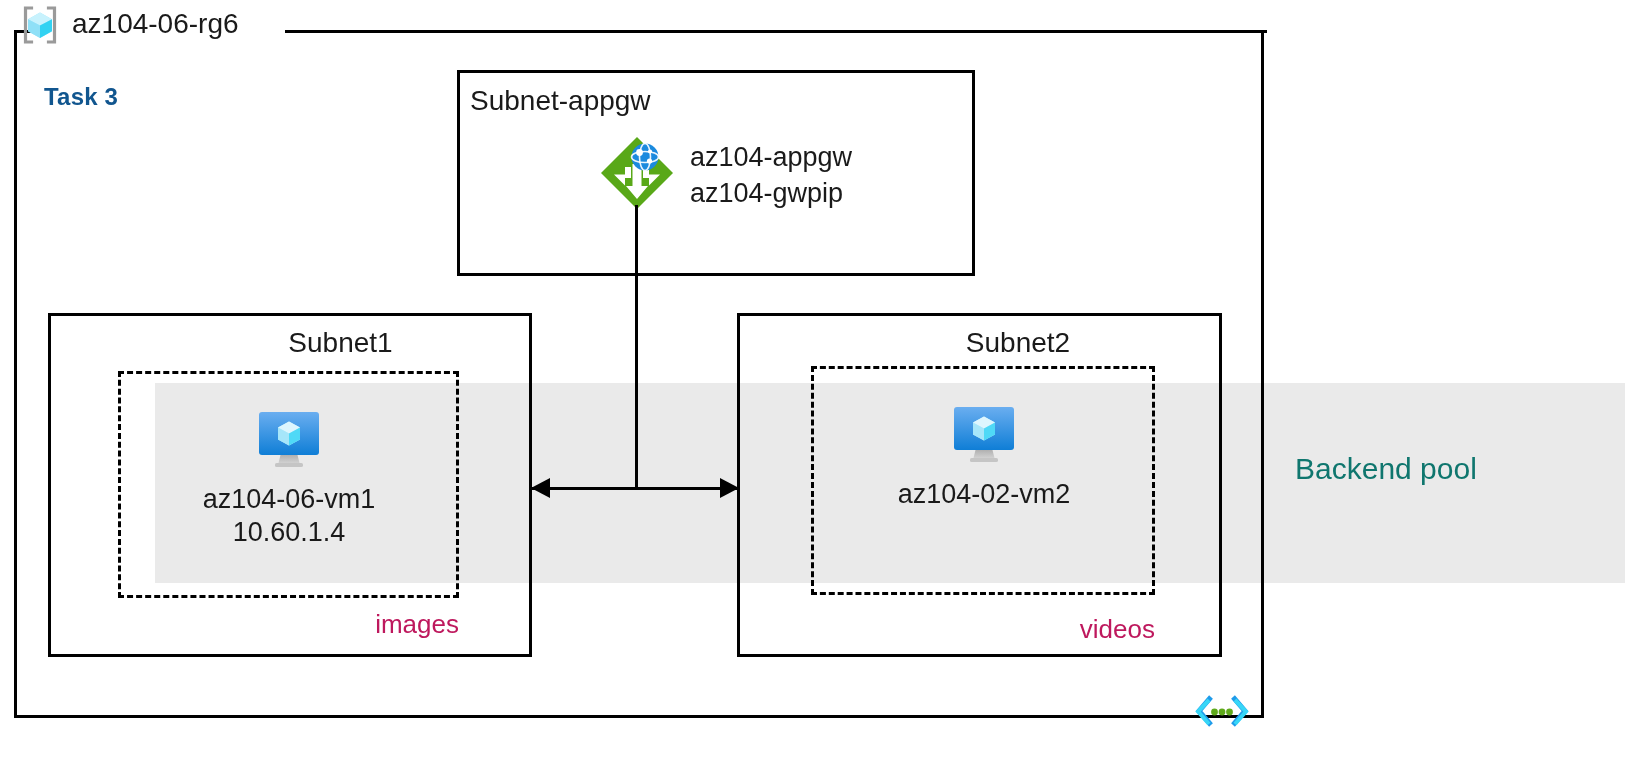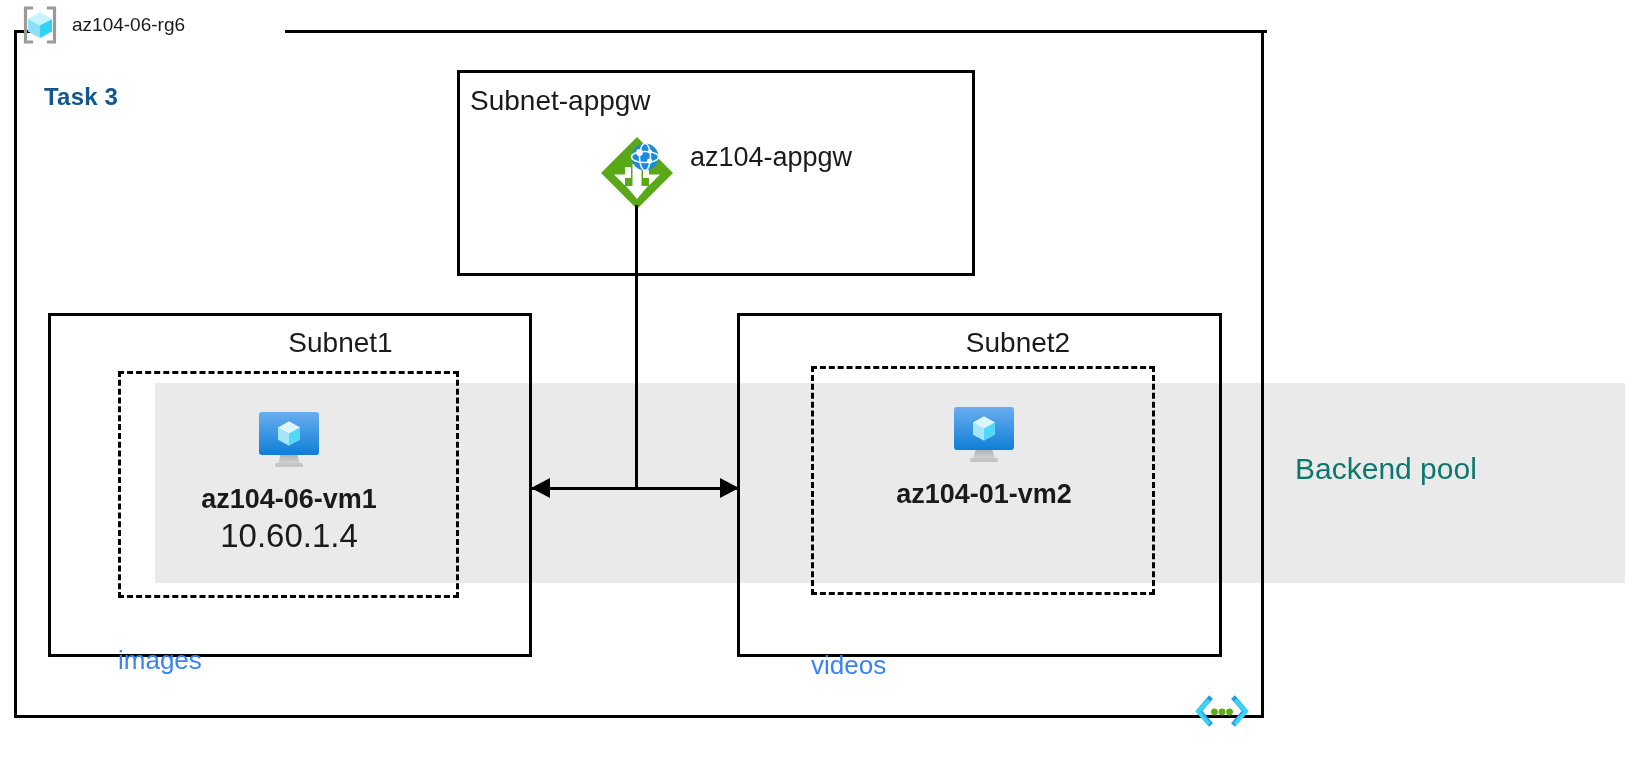--- a/index.html
+++ b/index.html
@@ -81,21 +81,21 @@
     gap: 10px;
     z-index: 5;
   }
   .rg-icon {
     width: 44px;
     height: 44px;
     position: relative;
     flex: 0 0 auto;
   }
   .rg-title {
-    font-size: 19px;
+    font-size: 28px;
     color: #1a1a1a;
     white-space: nowrap;
     line-height: 1;
     padding-bottom: 2px;
   }
 
   
   .task-label {
     position: absolute;
     left: 44px;
@@ -139,25 +139,24 @@
     box-sizing: border-box;
     background: transparent;
     z-index: 4;
   }
   .dashed-1 { left: 118px; top: 371px; width: 341px; height: 227px; }
   .dashed-2 { left: 811px; top: 366px; width: 344px; height: 229px; }
 
   .group-caption {
     position: absolute;
     font-size: 26px;
-    color: #3b82f6;
-    text-align: left;
+    color: #be185d;
+    text-align: right;
     white-space: nowrap;
     z-index: 4;
-    margin-top: 36px;
   }
   .caption-1 { left: 118px; top: 609px; width: 341px; }
   .caption-2 { left: 811px; top: 614px; width: 344px; }
 
   
   .vm-block {
     position: absolute;
     z-index: 5;
     text-align: center;
   }
@@ -168,24 +167,23 @@
     width: 72px;
     height: 72px;
     margin: 0 auto 8px auto;
     position: relative;
   }
   .vm-name {
     font-size: 27px;
     color: #1a1a1a;
     line-height: 1.22;
     white-space: nowrap;
-    font-weight: bold;
   }
   .vm-ip {
-    font-size: 33px;
+    font-size: 27px;
     color: #1a1a1a;
     line-height: 1.22;
     white-space: nowrap;
   }
 
   
   .appgw-node {
     position: absolute;
     left: 598px;
     top: 134px;
@@ -310,20 +308,21 @@
           <ellipse cx="47" cy="23" rx="13.5" ry="5.5" fill="none" stroke="#ffffff" stroke-width="1.6" opacity="0.9"></ellipse>
           <ellipse cx="47" cy="23" rx="5.5" ry="13.5" fill="none" stroke="#ffffff" stroke-width="1.6" opacity="0.9"></ellipse>
           <circle cx="41.5" cy="18.5" r="3.4" fill="#ffffff"></circle>
           <circle cx="51.5" cy="27" r="2.6" fill="#ffffff"></circle>
           <circle cx="52" cy="17.5" r="2.1" fill="#ffffff"></circle>
         </g>
       </svg>
     </div>
     <div class="appgw-text">
       <div>az104-appgw</div>
+      <div>az104-gwpip</div>
     </div>
   </div>
 
   <div class="conn-vert"></div>
   <div class="conn-horiz"></div>
   <div class="arrow-head arrow-left"></div>
   <div class="arrow-head arrow-right"></div>
 
   <div class="subnet-box subnet-1"></div>
   <div class="subnet-title title-sub1">Subnet1</div>
@@ -380,21 +379,21 @@
         <rect x="22" y="60" width="28" height="4" rx="1.6" fill="#c5c5c5"></rect>
         <rect x="6" y="9" width="60" height="43" rx="3" fill="url(#vmgrad2)"></rect>
         <g transform="translate(36,30.5)">
           <polygon points="0,-12 11,-6 11,6 0,12 -11,6 -11,-6" fill="#b9ecfb"></polygon>
           <polygon points="0,-12 11,-6 0,0 -11,-6" fill="#ddf6fe"></polygon>
           <polygon points="0,0 11,-6 11,6 0,12" fill="#4fd9f7"></polygon>
           <polygon points="-11,-6 0,0 0,12 -11,6" fill="#a6e6fa"></polygon>
         </g>
       </svg>
     </div>
-    <div class="vm-name">az104-01-vm2</div>
+    <div class="vm-name">az104-02-vm2</div>
   </div>
 
   <div class="group-caption caption-2">videos</div>
 
   <div class="template-icon">
     <svg width="56" height="36" viewBox="0 0 56 36">
       <path d="M17 4 L5 18 L17 32" fill="none" stroke="#1f9bea" stroke-width="5" stroke-linecap="butt" stroke-linejoin="miter"></path>
       <path d="M15 7 L4 18.5 L15 31" fill="none" stroke="#37d6f7" stroke-width="4" stroke-linecap="butt"></path>
       <path d="M39 4 L51 18 L39 32" fill="none" stroke="#1f9bea" stroke-width="5" stroke-linecap="butt" stroke-linejoin="miter"></path>
       <path d="M41 7 L52 18.5 L41 31" fill="none" stroke="#37d6f7" stroke-width="4" stroke-linecap="butt"></path>

